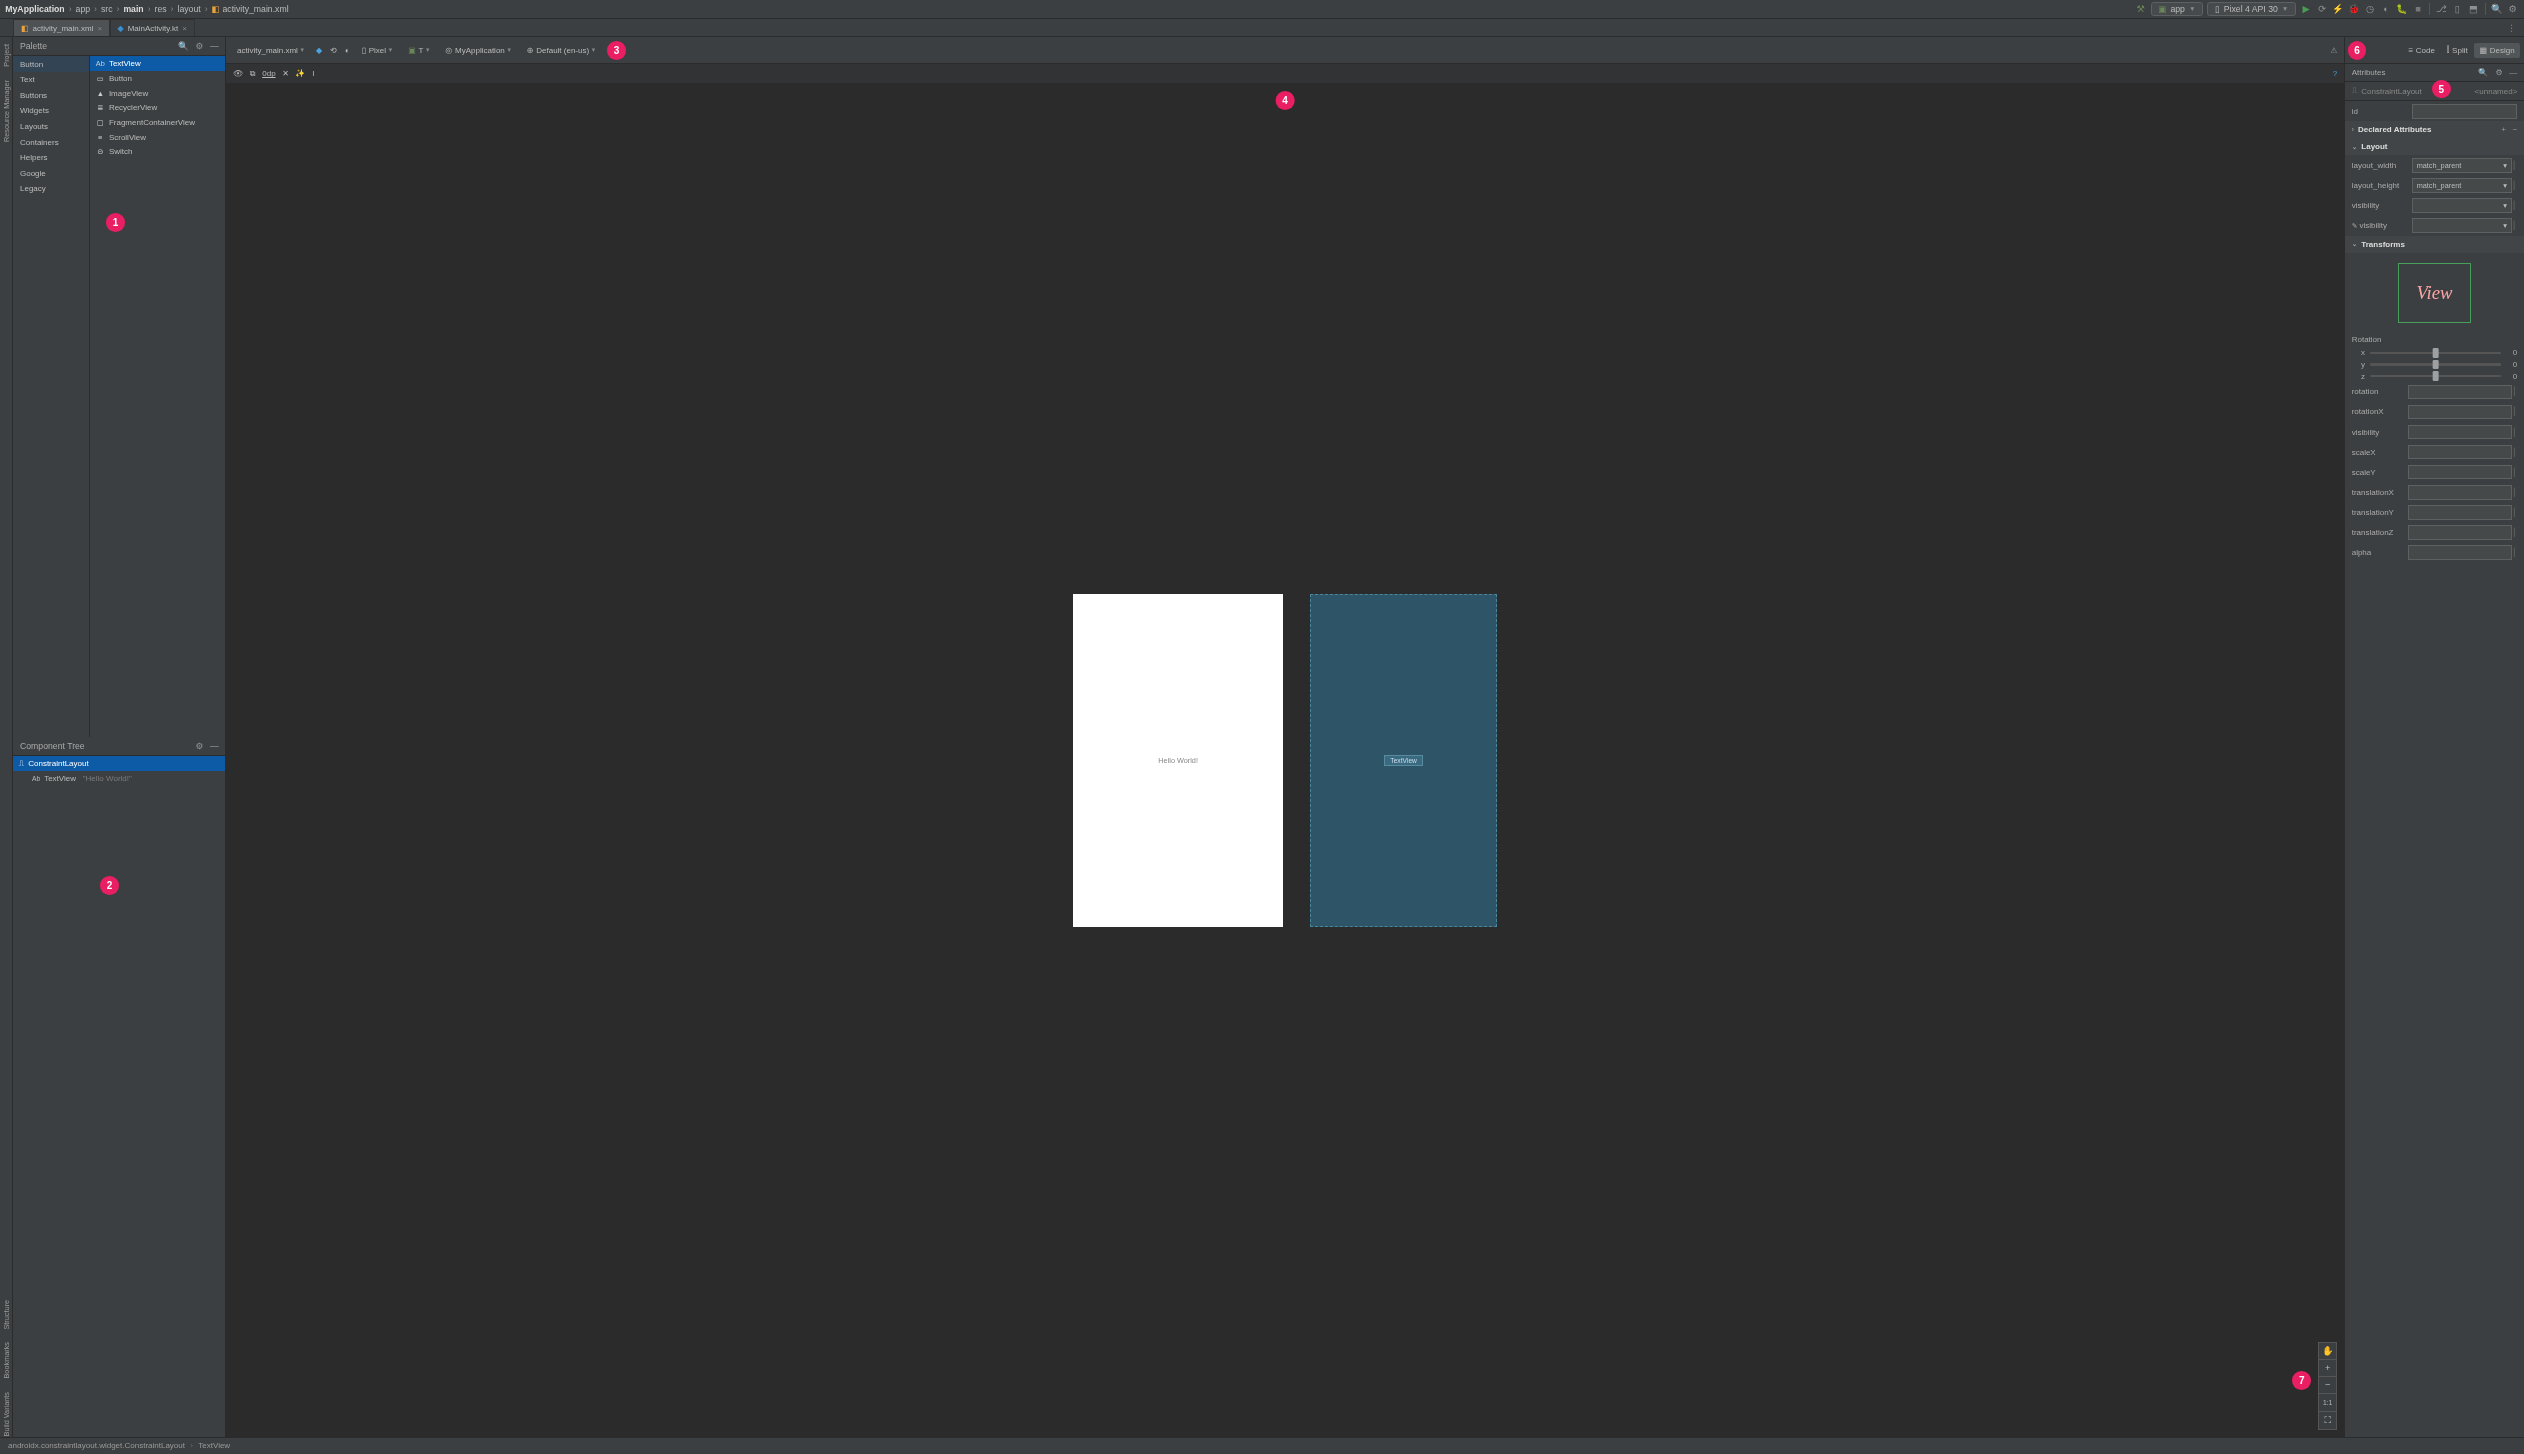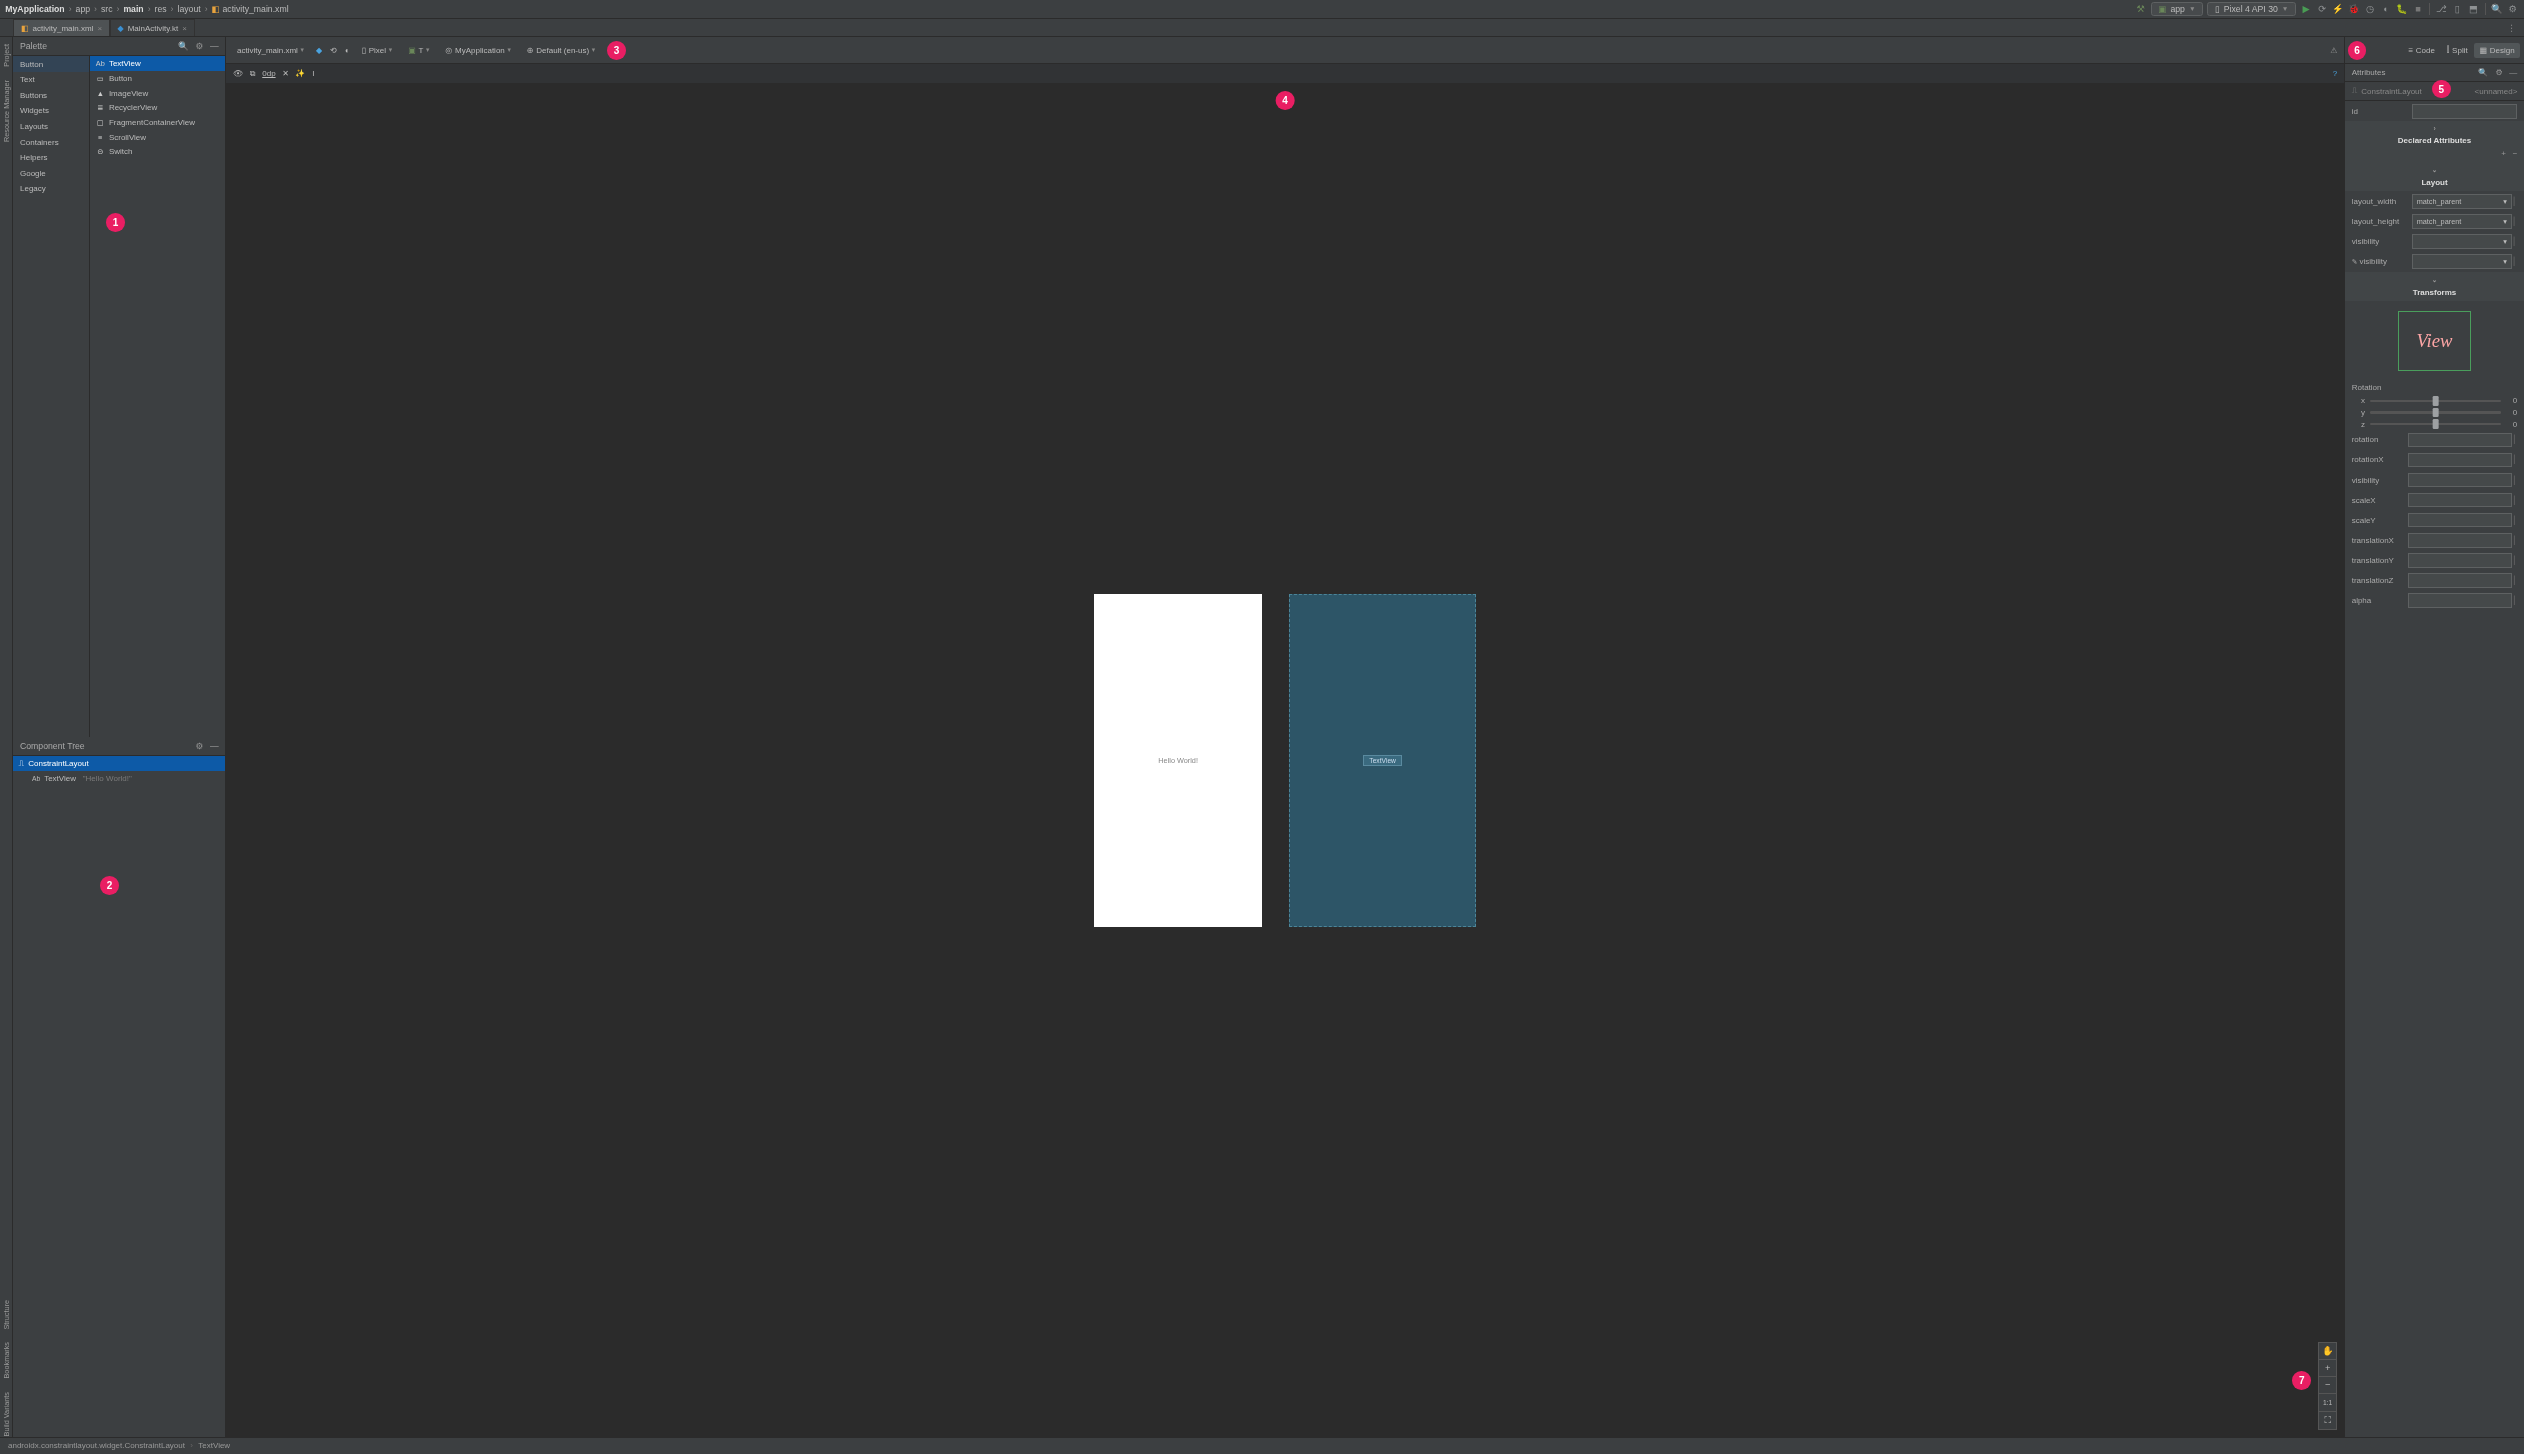--- a/index.html
+++ b/index.html
@@ -112,21 +112,21 @@
 .tb-drop .tri { color:#888; font-size:6.7px; }
 .center-toolbar2 {
   height: 20px; display:flex; align-items:center; gap:6.7px; padding:0 6.7px;
   background: #313335; border-bottom: 0.7px solid #2b2b2b; font-size:8px;
 }
 .design-surface {
   flex:1; display:flex; align-items:center; justify-content:center; gap:27px;
   position:relative; background:#2b2b2b;
 }
 .device-preview {
-  width: 168px; height: 333px; background:#fff; position:relative;
+  width: 210px; height: 333px; background:#fff; position:relative;
   display:flex; align-items:center; justify-content:center;
 }
 .device-blueprint {
   width: 187px; height: 333px; background:#2d5567; position:relative;
   display:flex; align-items:center; justify-content:center; border:0.7px dashed #4b8599;
 }
 .hello { color:#888; font-size:7.3px; }
 .bp-text {
   background:#3a6a7f; border:0.7px solid #5a8a9f; color:#cde; font-size:6.7px;
   padding:1.3px 5.3px;
@@ -165,21 +165,21 @@
 }
 .attr-row .label { width:60px; color:#aaa; }
 .attr-row input, .attr-row .select {
   flex:1; background:#45494a; border:0.7px solid #5e6162; color:#bbb;
   height:14.7px; padding:0 4px; font-size:7.3px;
 }
 .attr-row .select { display:flex; align-items:center; justify-content:space-between; }
 .attr-row .bind { width:5.3px; color:#666; }
 .attr-section {
   padding:4px 6.7px; font-weight:bold; color:#ddd;
-  display:flex; align-items:center; gap:4px; background:#414547;flex-direction:column;
+  display:flex; align-items:center; gap:4px; background:#414547;
 }
 .attr-section .chev{color:#999;font-size:6.7px;}
 .attr-section .actions{margin-left:auto;display:flex;gap:6.7px;color:#999;font-weight:normal;}
 .view-box {
   margin:10px auto; width:73px; height:60px; border:0.7px solid #4a9e5c;
   display:flex; align-items:center; justify-content:center;
 }
 .view-box span { color:#fca5a5; font-family: serif; font-style:italic; font-size:18.7px; }
 .rotation-label{padding:2.7px 6.7px;color:#aaa;}
 .slider-row { display:flex; align-items:center; padding:1.3px 6.7px; gap:5.3px;}

